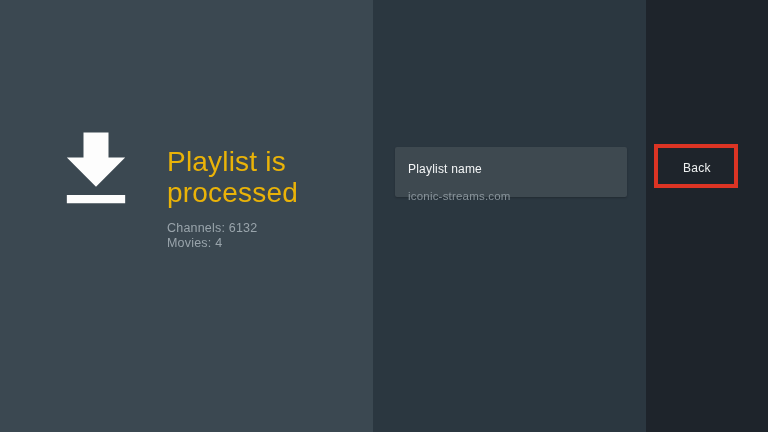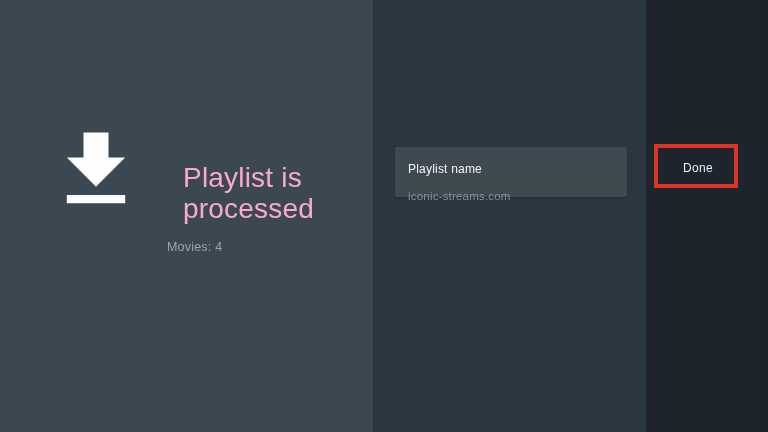--- a/index.html
+++ b/index.html
@@ -29,27 +29,27 @@
     height: 100px;
     display: block;
   }
   .status-text {
     position: absolute;
     left: 167px;
     top: 146px;
     width: 170px;
   }
   .status-title {
-    margin: 16px;
+    margin: 0;
     width: 152px;
     font-size: 28px;
     font-weight: 300;
     line-height: 31px;
     letter-spacing: 0.2px;
-    color: #f9a8d4;
+    color: #eab308;
   }
   .status-stats {
     margin-top: 13px;
     font-size: 12.5px;
     line-height: 14.5px;
     letter-spacing: 0.2px;
     color: #99a4ab;
   }
 
   
@@ -117,33 +117,34 @@
 
 <div class="screen">
 
   <section class="panel panel-left">
     <svg class="dl-icon" viewBox="0 0 24 24" aria-hidden="true">
       <path fill="#fdfdfd" d="M5 20h14v-2H5v2zM19 9h-4V3H9v6H5l7 7 7-7z"></path>
     </svg>
     <div class="status-text">
       <h1 class="status-title">Playlist is processed</h1>
       <div class="status-stats">
+        <div>Channels: 6132</div>
         <div>Movies: 4</div>
       </div>
     </div>
   </section>
 
   <section class="panel panel-middle">
     <div class="card">
       <div class="card-label">Playlist name</div>
       <div class="card-value">iconic-streams.com</div>
     </div>
   </section>
 
   <section class="panel panel-right">
     <div class="actions">
-      <div class="action">Done</div>
+      <div class="action">Back</div>
     </div>
   </section>
 
   <div class="highlight-box"></div>
 
 </div>
 
 </body></html>

